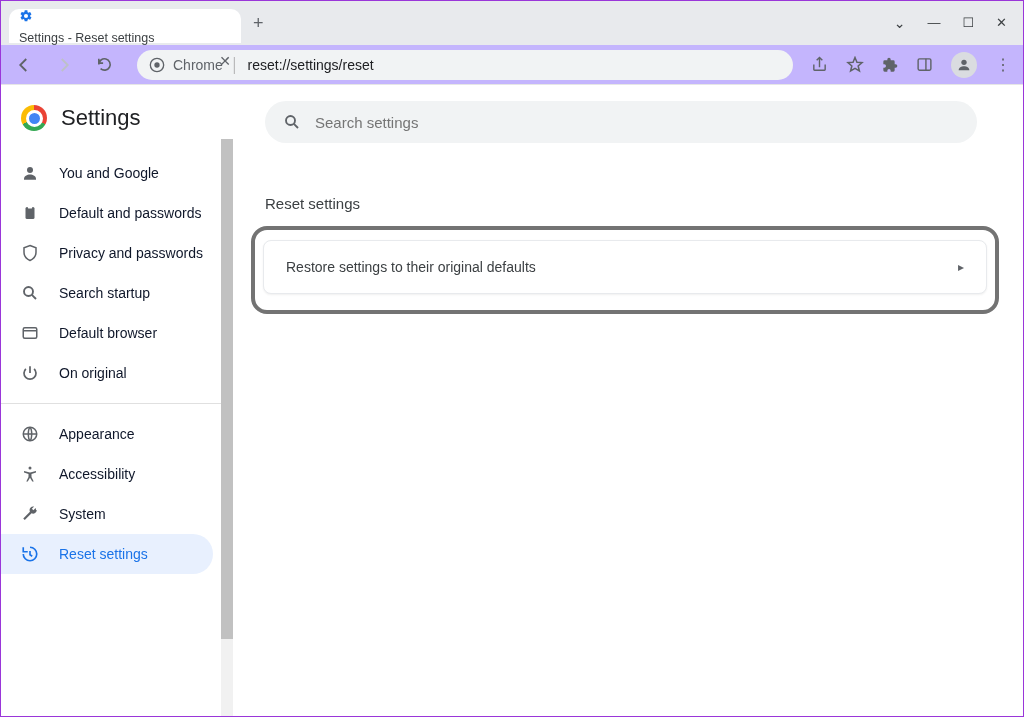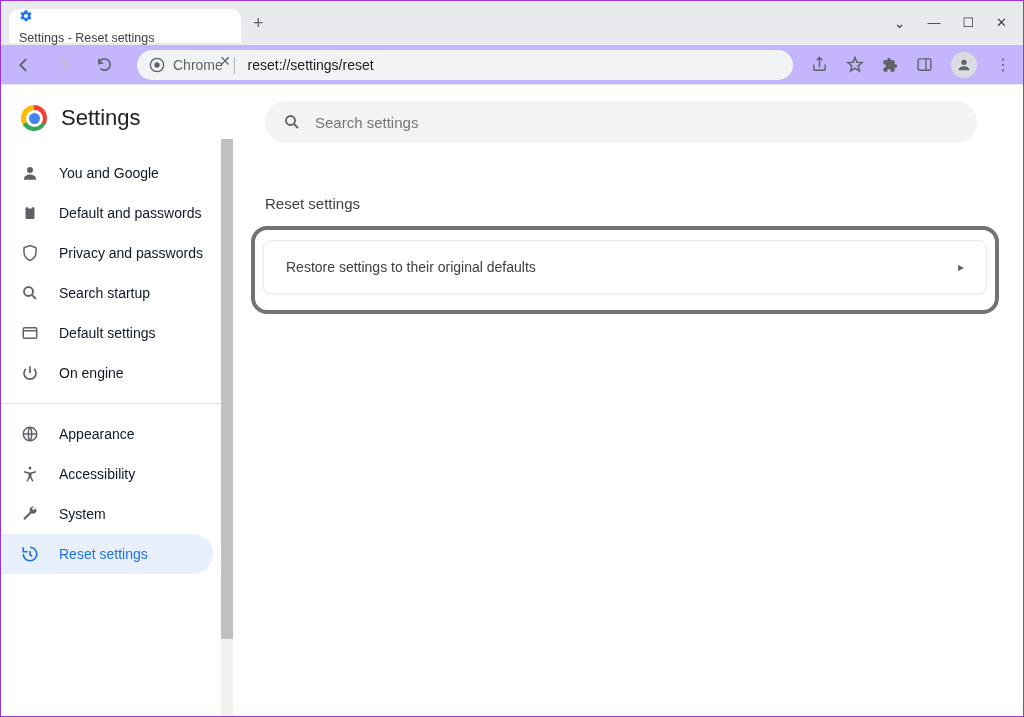--- a/index.html
+++ b/index.html
@@ -183,29 +183,29 @@
             </span>
           <span>Search startup</span>
         </div>
         <div class="nav-item">
           <span class="icon">
               <svg width="18" height="18" viewBox="0 0 24 24" fill="none" stroke="#5f6368" stroke-width="2">
                 <rect x="3" y="5" width="18" height="14" rx="2"></rect>
                 <line x1="3" y1="9" x2="21" y2="9"></line>
               </svg>
             </span>
-          <span>Default settings</span>
+          <span>Default browser</span>
         </div>
         <div class="nav-item">
           <span class="icon">
               <svg width="18" height="18" viewBox="0 0 24 24" fill="none" stroke="#5f6368" stroke-width="2.3">
                 <path d="M12 3v9M6.5 6.5a8 8 0 1011 0"></path>
               </svg>
             </span>
-          <span>On engine</span>
+          <span>On original</span>
         </div>
         <div class="nav-divider"></div>
         <div class="nav-item">
           <span class="icon">
               <svg width="18" height="18" viewBox="0 0 24 24" fill="none" stroke="#5f6368" stroke-width="2">
                 <circle cx="12" cy="12" r="9"></circle>
                 <path d="M3 12h18M12 3c3 3 3 15 0 18M12 3c-3 3-3 15 0 18"></path>
               </svg>
             </span>
           <span>Appearance</span>

